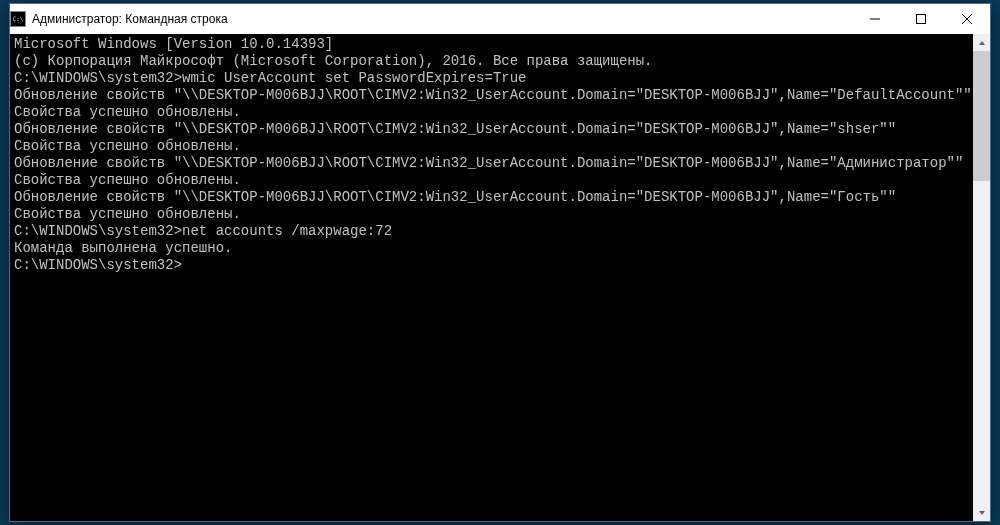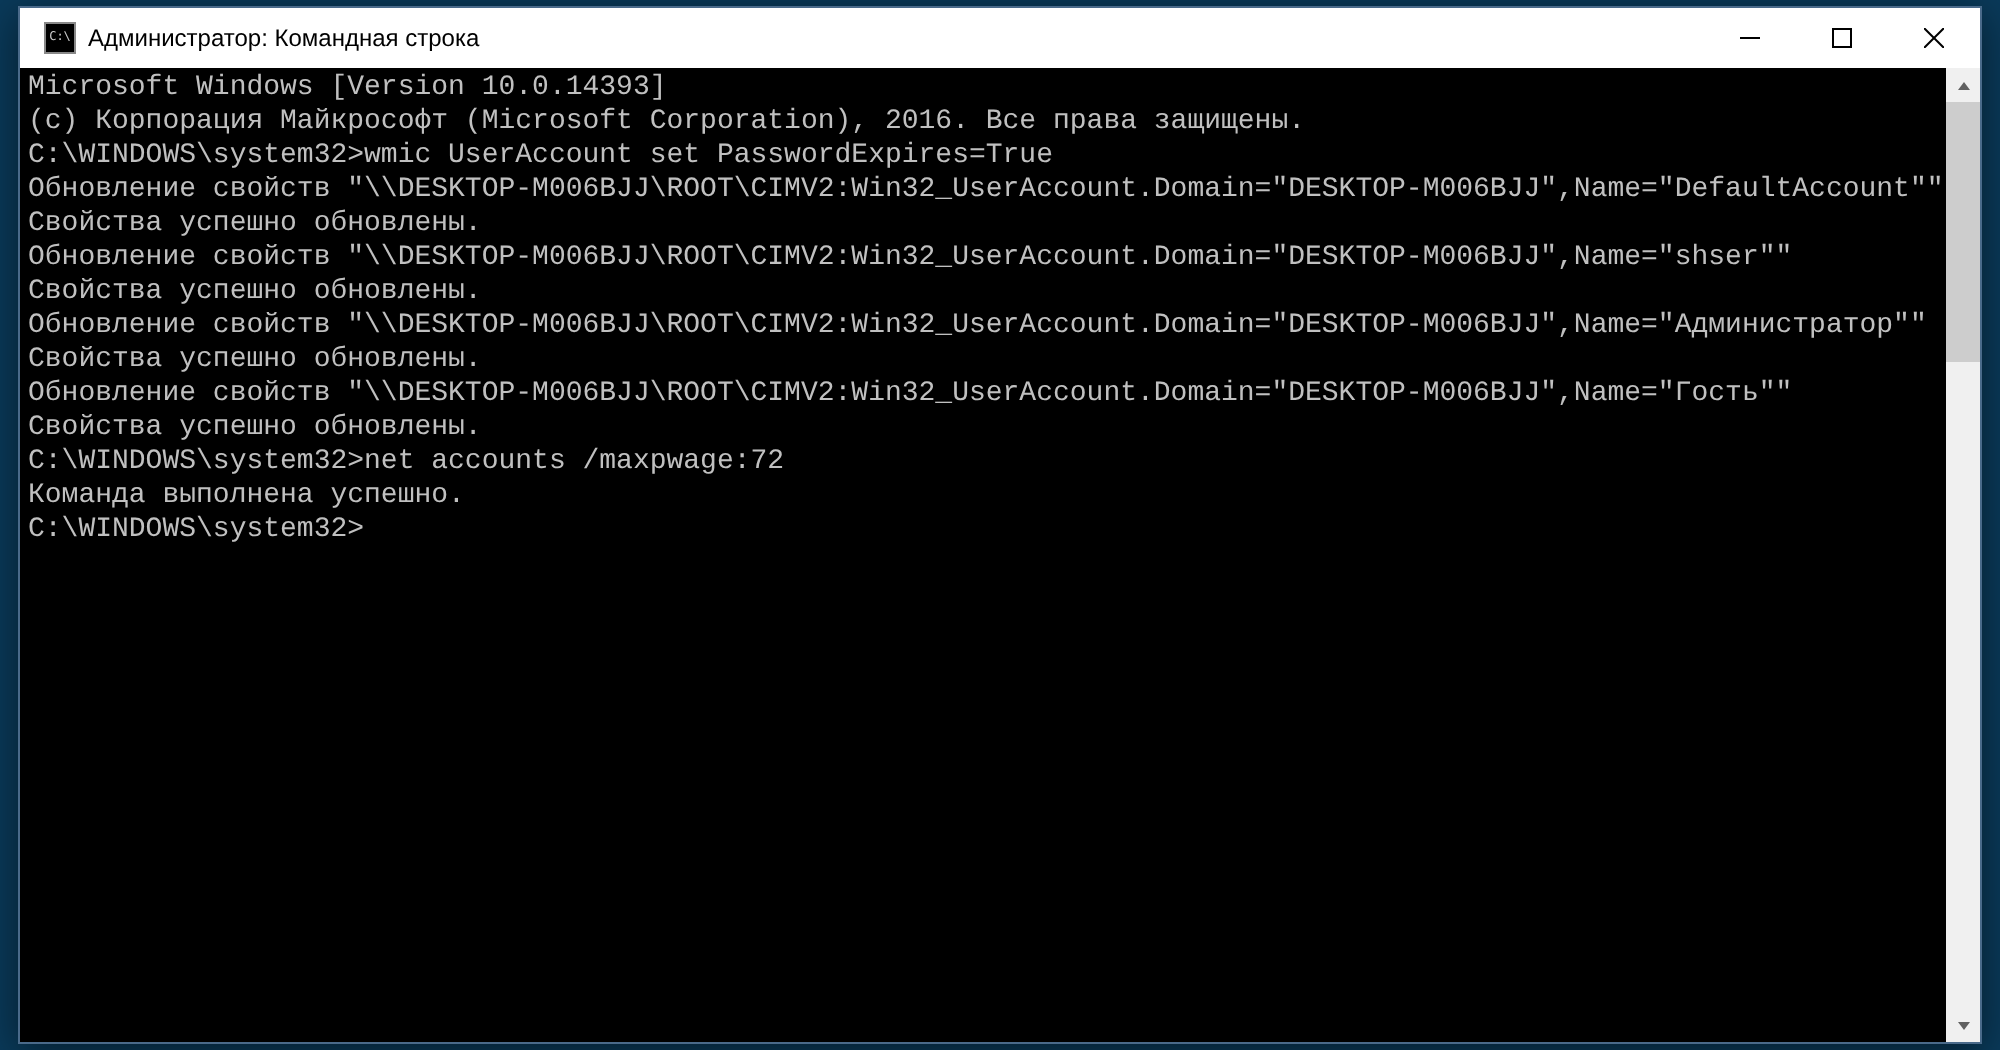--- a/index.html
+++ b/index.html
@@ -17,21 +17,21 @@
       border: 1px solid #4a6a8a;
       box-shadow: 0 4px 20px rgba(0,0,0,0.5);
       display: flex;
       flex-direction: column;
     }
     .titlebar {
       height: 30px;
       background: #fff;
       display: flex;
       align-items: center;
-      padding-left: 12px;
+      padding-left: 0;
       color: #000;
       font-size: 12px;
       user-select: none;
     }
     .titlebar .icon {
       width: 16px; height: 16px;
       margin-right: 6px;
       background: #000;
       border: 1px solid #888;
       position: relative;

